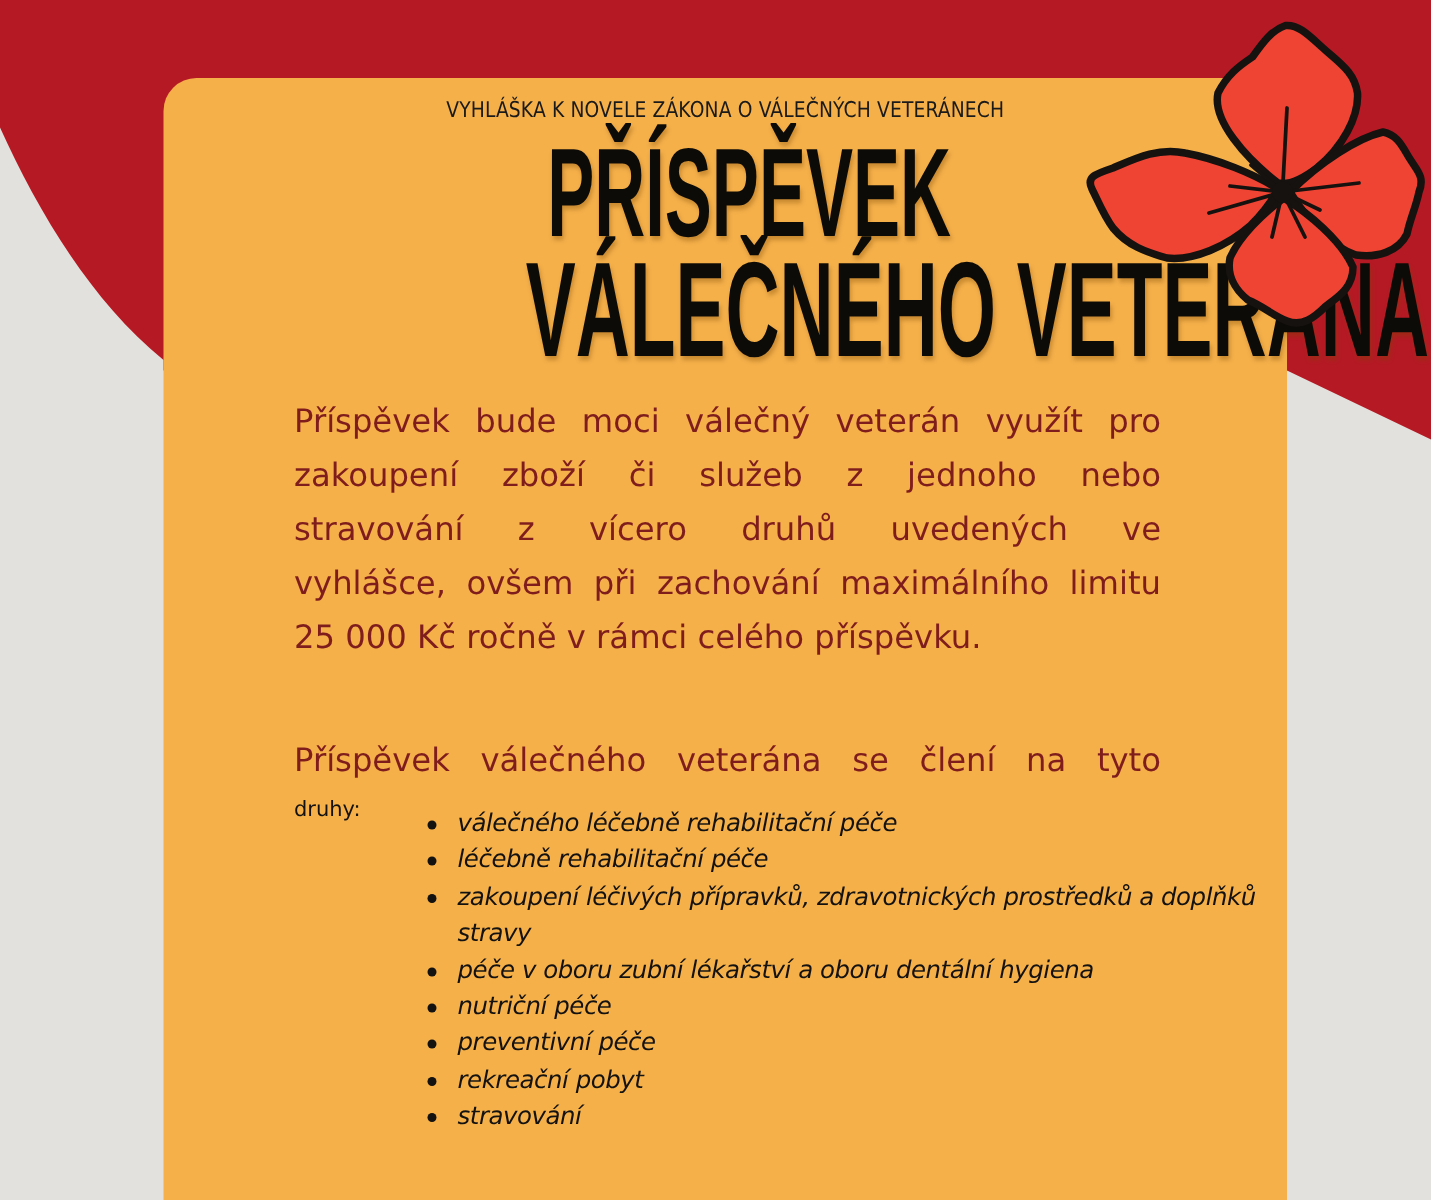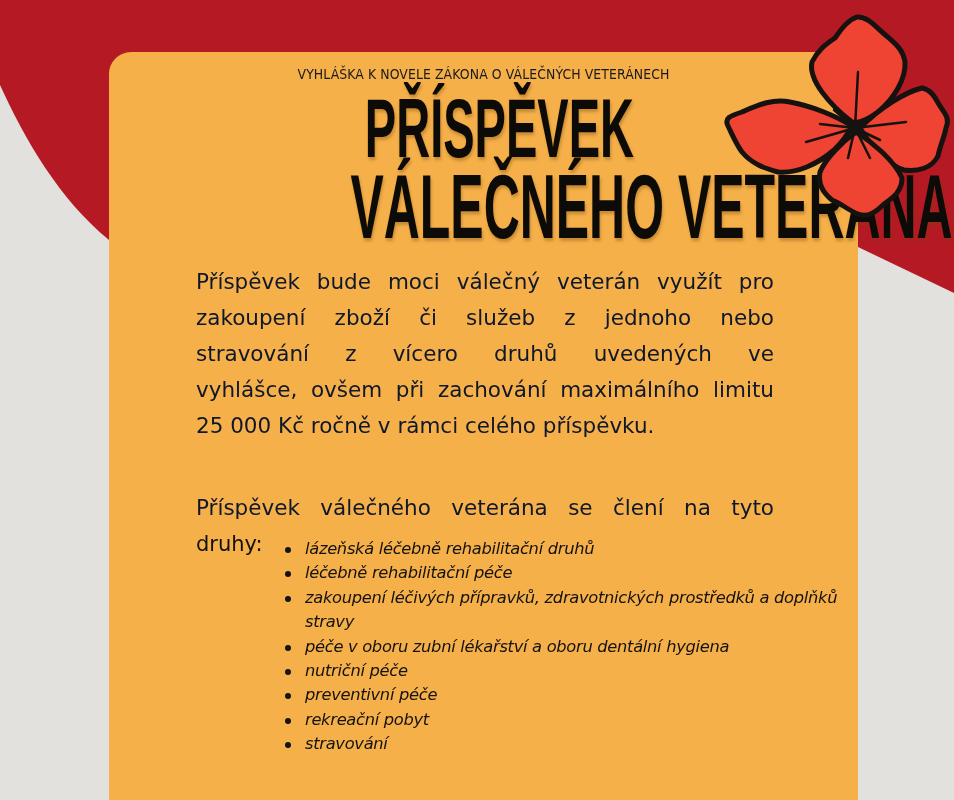--- a/index.html
+++ b/index.html
@@ -26,30 +26,30 @@
       white-space: nowrap;
     }
     .title-1 { top: 86px; font-size: 84px; line-height: 84px; padding-left: 16px; }
     .title-2 { top: 162px; font-size: 90px; line-height: 90px; }
     .title-line span { display: inline-block; transform-origin: 50% 50%; }
     .title-1 span { transform: scaleX(0.56); }
     .title-2 span { transform: scaleX(0.555); }
 
     .para {
       position: absolute; left: 196px; width: 578px; font-size: 21.5px;
-      line-height: 36px; color: #0f172a;
+      line-height: 36px; color: #7f1d1d;
       text-align: justify; text-align-last: left;
       font-family: "DejaVu Sans", sans-serif;
     }
     .para-1 { top: 264px; }
     .para-1 .line { display: block; text-align: justify; text-align-last: justify; height: 36px; }
     .para-1 .line.last { text-align-last: left; }
     .para-2 { top: 490px; text-align-last: justify; }
     .druhy {
-      position: absolute; left: 196px; top: 532px; font-size: 21px; color: #141210;
+      position: absolute; left: 196px; top: 532px; font-size: 14px; color: #141210;
       font-family: "DejaVu Sans", sans-serif;
     }
     .list {
       position: absolute; left: 285px; top: 537px; width: 560px; margin: 0; padding: 0;
       list-style: none; font-size: 16.3px; font-style: italic; color: #141210;
       line-height: 24.4px; font-family: "DejaVu Sans", sans-serif;
     }
     .list li { position: relative; padding-left: 20px; letter-spacing: -0.3px; }
     .list li .bullet {
       position: absolute; left: 0; top: 10px; width: 6px; height: 6px; border-radius: 50%;
@@ -80,21 +80,21 @@
   <span class="line">zakoupení zboží či služeb z jednoho nebo</span>
   <span class="line">stravování z vícero druhů uvedených ve</span>
   <span class="line">vyhlášce, ovšem při zachování maximálního limitu</span>
   <span class="line last">25 000 Kč ročně v rámci celého příspěvku.</span>
 </div>
 
 <div class="para para-2">Příspěvek válečného veterána se člení na tyto</div>
 <div class="druhy">druhy:</div>
 
 <ul class="list">
-  <li><span class="bullet"></span><span>lázeňská léčebně rehabilitační druhů</span></li>
+  <li><span class="bullet"></span><span>válečného léčebně rehabilitační péče</span></li>
   <li><span class="bullet"></span><span>léčebně rehabilitační péče</span></li>
   <li><span class="bullet"></span><span>zakoupení léčivých přípravků, zdravotnických prostředků a doplňků stravy</span></li>
   <li><span class="bullet"></span><span>péče v oboru zubní lékařství a oboru dentální hygiena</span></li>
   <li><span class="bullet"></span><span>nutriční péče</span></li>
   <li><span class="bullet"></span><span>preventivní péče</span></li>
   <li><span class="bullet"></span><span>rekreační pobyt</span></li>
   <li><span class="bullet"></span><span>stravování</span></li>
 </ul>
 
 <svg class="poppy" viewBox="720 8 234 215" xmlns="http://www.w3.org/2000/svg">

